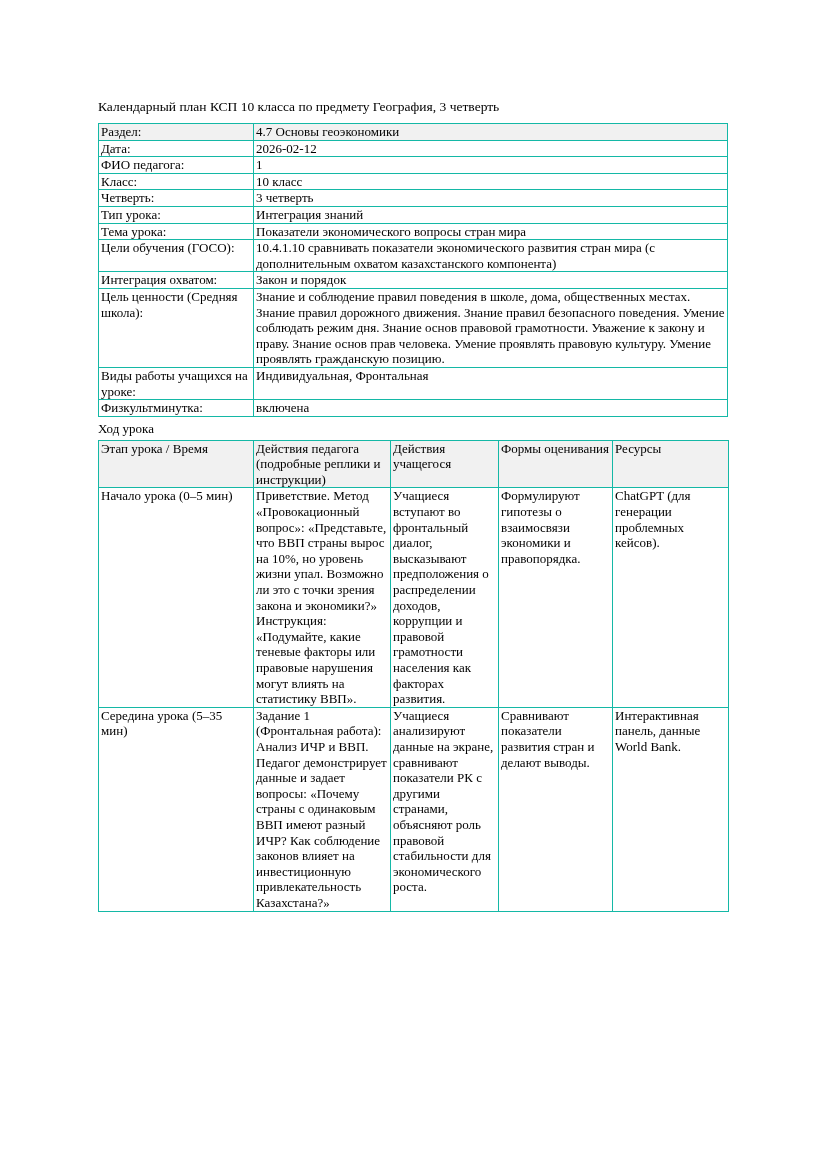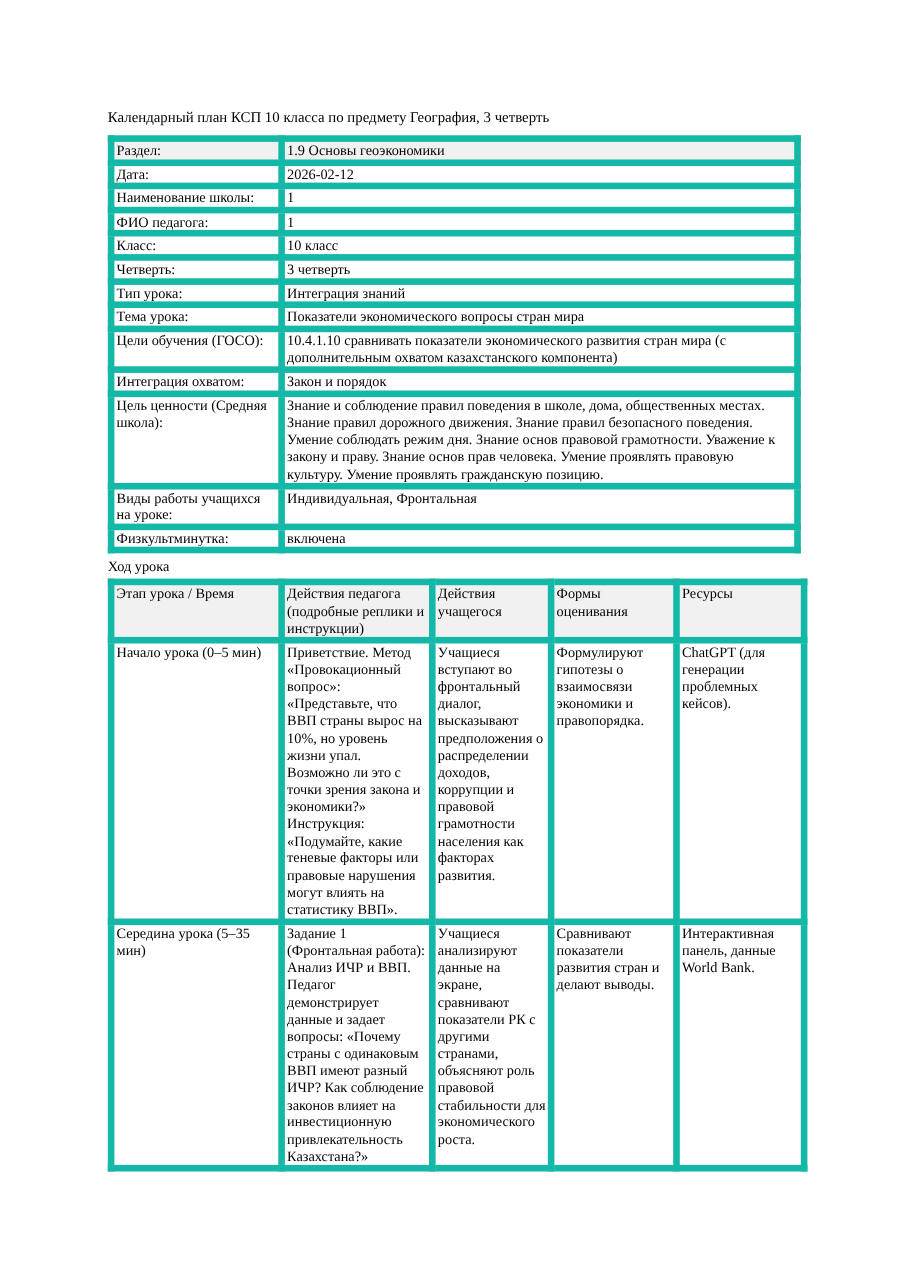--- a/index.html
+++ b/index.html
@@ -25,21 +25,21 @@
     white-space: nowrap;
   }
   table {
     border-collapse: collapse;
     table-layout: fixed;
     width: 630px;
     font-size: 13px;
     line-height: 15.6px;
   }
   td, th {
-    border: 6px solid #14b8a6;
+    border: 1px solid #14b8a6;
     vertical-align: top;
     text-align: left;
     font-weight: normal;
     padding: 0 2px;
     overflow: hidden;
   }
   .info-table .label-cell { width: 155px; }
   tr.shaded td, .lesson-table thead th { background: #f1f1f1; }
   .section-heading {
     font-size: 13px;
@@ -56,29 +56,25 @@
 <body>
 
 <div class="page">
 
   <div class="doc-title">Календарный план КСП 10 класса по предмету География, 3 четверть</div>
 
   <table class="info-table">
     <tbody>
         <tr class="shaded">
           <td class="label-cell">Раздел:</td>
-          <td class="value-cell">1.9 Основы геоэкономики</td>
+          <td class="value-cell">4.7 Основы геоэкономики</td>
         </tr>
         <tr>
           <td class="label-cell">Дата:</td>
           <td class="value-cell">2026-02-12</td>
-        </tr>
-        <tr>
-          <td class="label-cell">Наименование школы:</td>
-          <td class="value-cell">1</td>
         </tr>
         <tr>
           <td class="label-cell">ФИО педагога:</td>
           <td class="value-cell">1</td>
         </tr>
         <tr>
           <td class="label-cell">Класс:</td>
           <td class="value-cell">10 класс</td>
         </tr>
         <tr>

